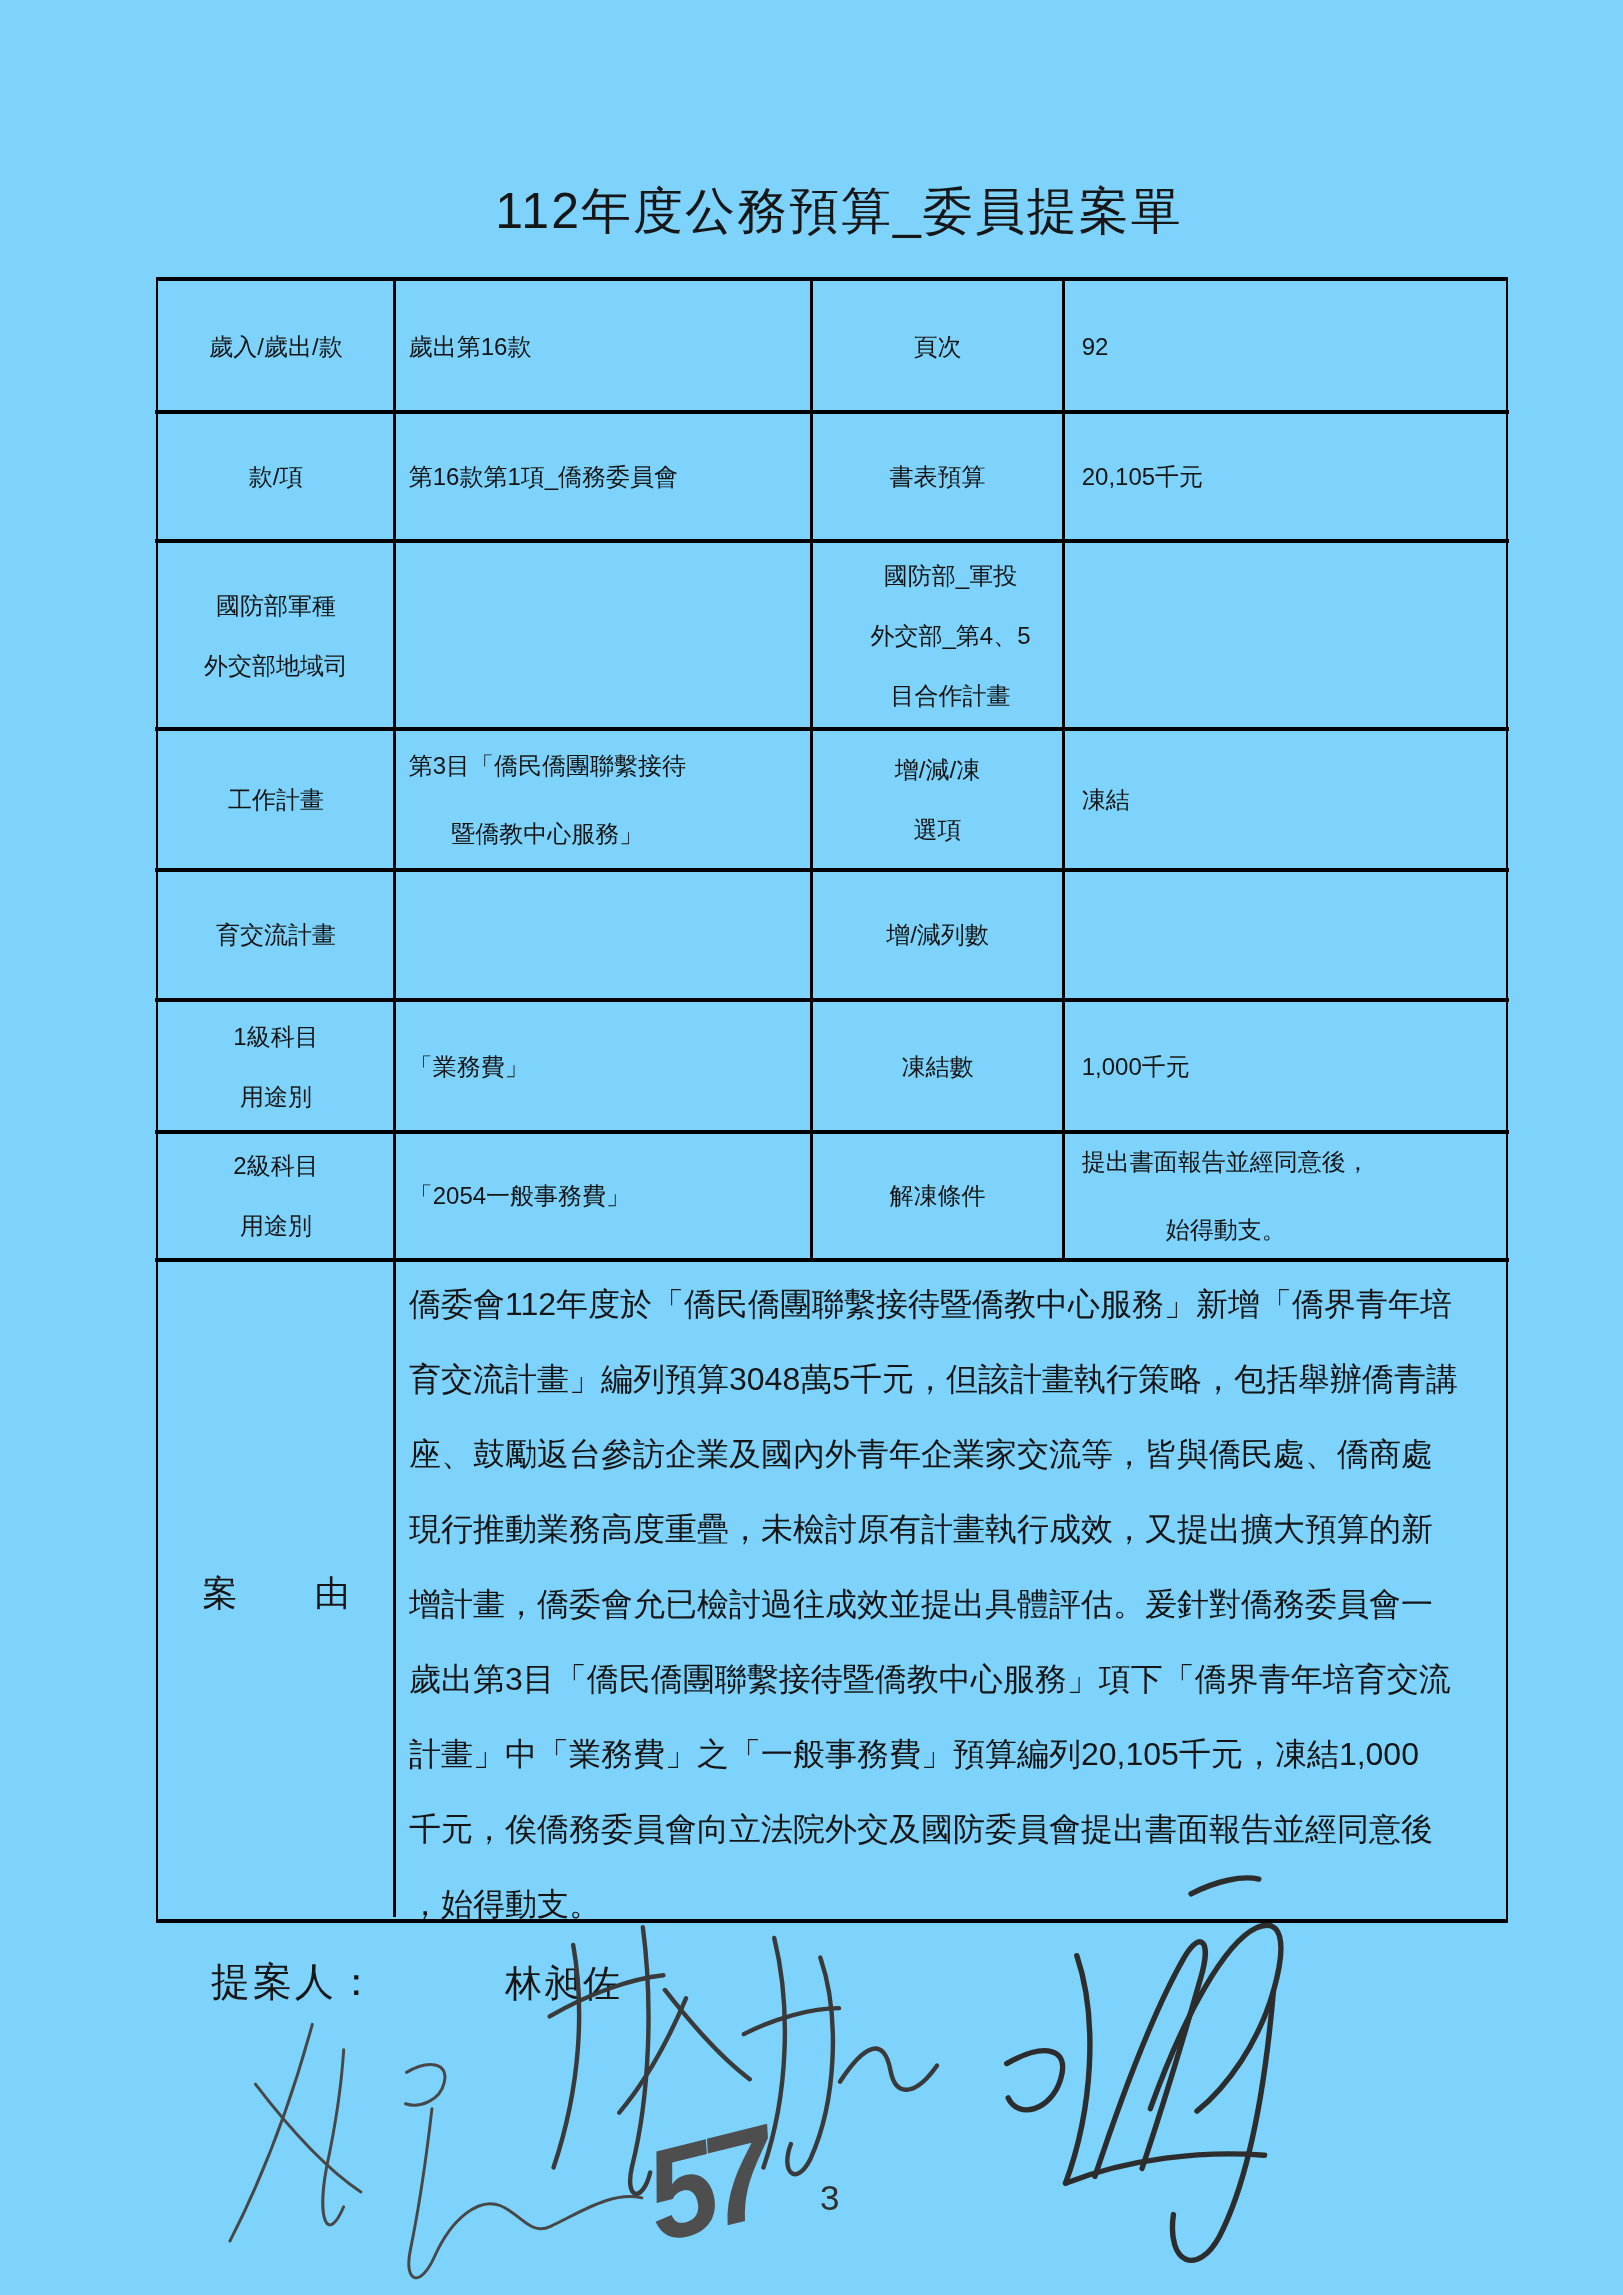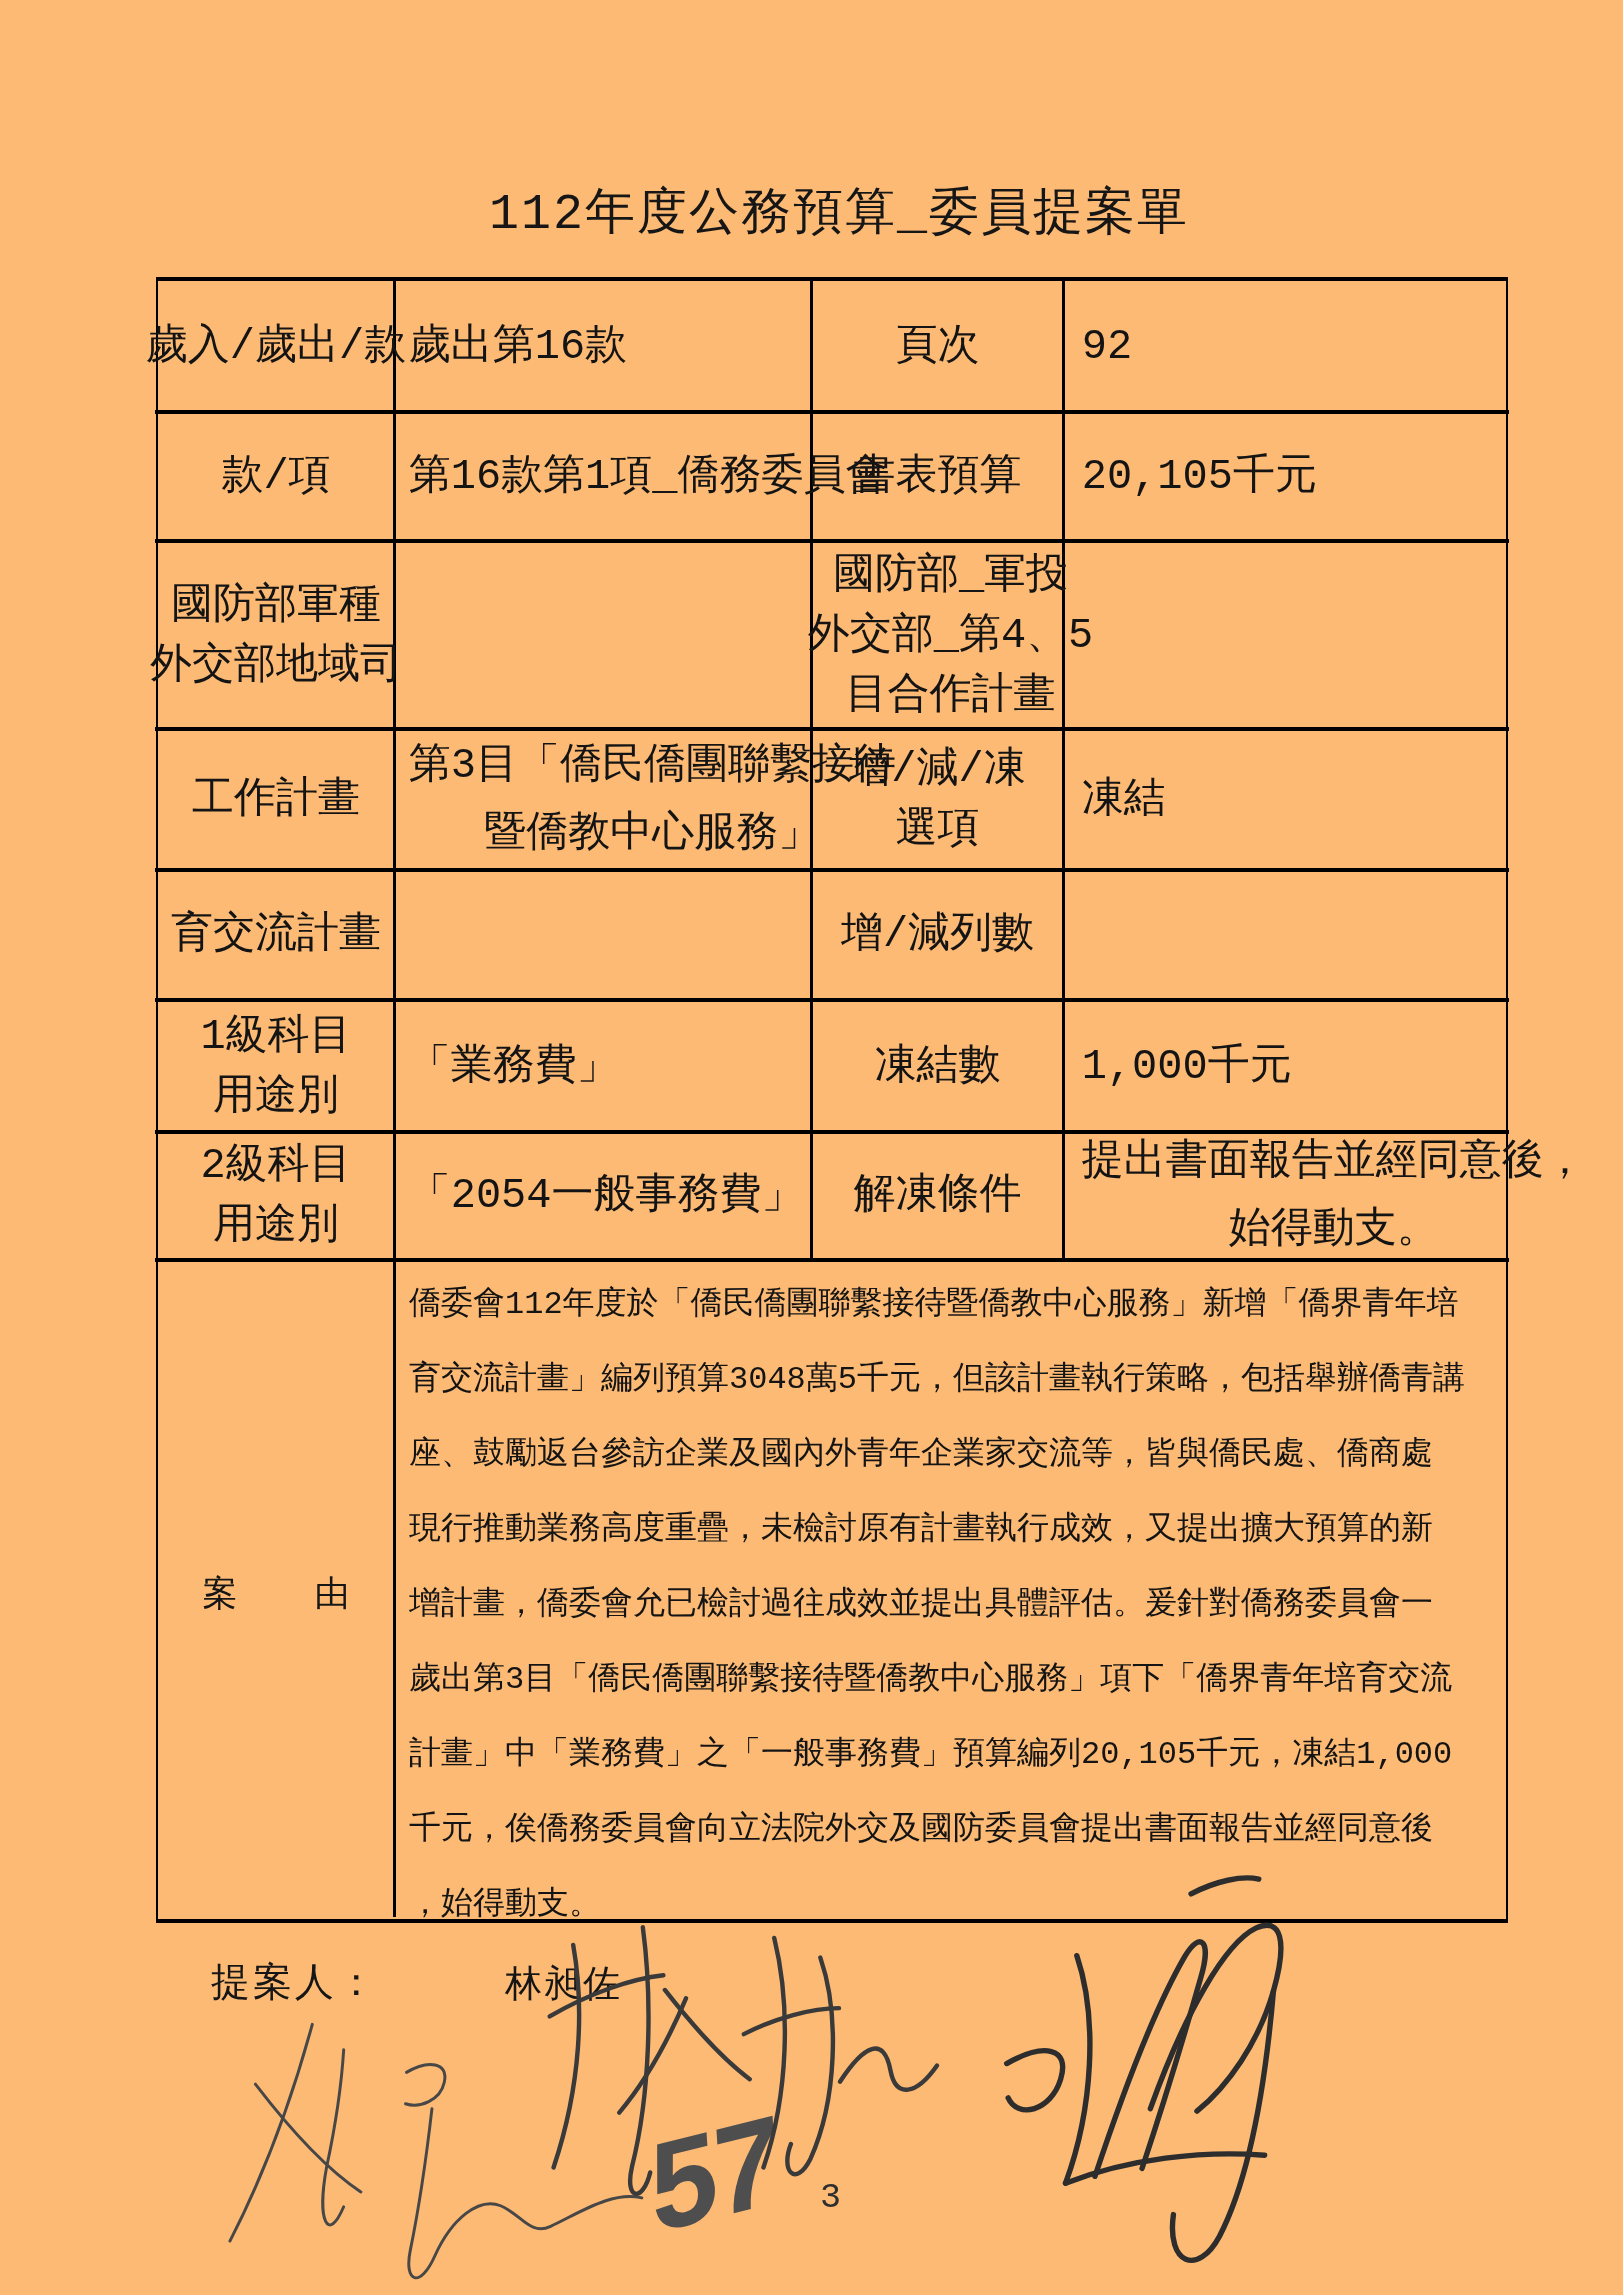--- a/index.html
+++ b/index.html
@@ -1,41 +1,41 @@
 <!DOCTYPE html>
 <html style="font-size:7.8px"><head>
 <meta charset="utf-8">
 <style>
   html,body{margin:0;padding:0;background:#e8e8e8;}
   .page{
     position:relative;
     width:1624px;height:2295px;
-    background:#fdba74;
-    font-family:Liberation Mono, monospace;
+    background:#7dd3fc;
+    font-family:Liberation Sans, sans-serif;
     color:#161616;
     overflow:hidden;
   }
   .doc-title{
     position:absolute;left:0;top:178px;width:100%;
     text-align:center;
     font-size:50px;letter-spacing:2px;
     transform:translateX(27px);
     white-space:pre;
   }
   
   .tbl{
     position:absolute;left:156px;top:277px;width:1352px;height:1646px;
     border-style:solid;border-color:#000;border-width:4.9px 2.9px;
     box-sizing:border-box;
   }
   .hline{position:absolute;left:-2.9px;right:-2.9px;height:4.4px;background:#000;}
   .vline{position:absolute;width:2.5px;background:#000;}
   .cell{
     position:absolute;display:flex;align-items:center;
-    font-size:42px;line-height:60px;white-space:pre;color:#141414;
+    font-size:24px;line-height:60px;white-space:pre;color:#141414;
     box-sizing:border-box;
   }
   .lab{justify-content:center;text-align:center;}
   .val{padding-left:14.7px;text-align:center;line-height:68px;}
   .val4{padding-left:17.7px;}
   .case-label-box{
     position:absolute;left:0;top:979px;width:236px;height:667px;
     display:flex;align-items:center;justify-content:center;
   }
   .case-label-inner{

